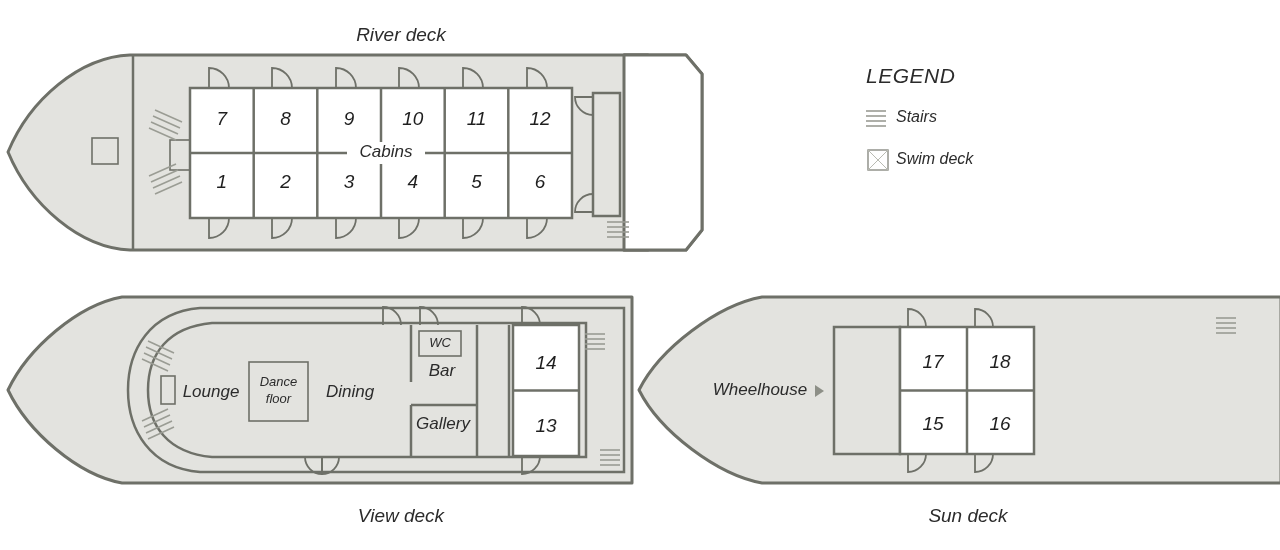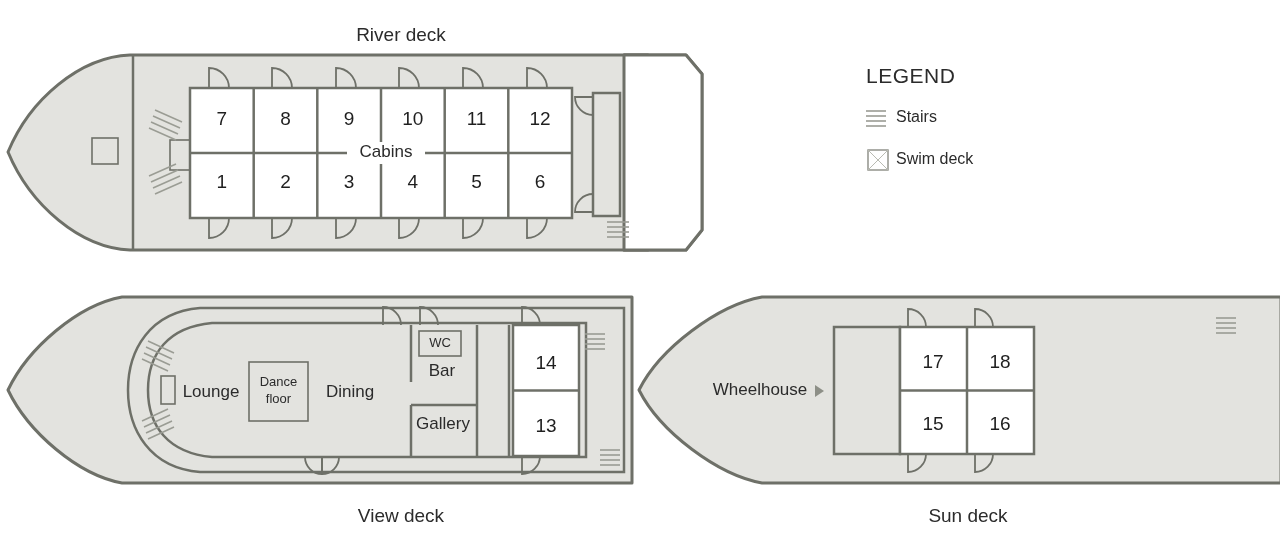--- a/index.html
+++ b/index.html
@@ -11,20 +11,21 @@
     width: 1280px;
     height: 550px;
     position: relative;
     overflow: hidden;
     font-family: "Liberation Sans", "DejaVu Sans", sans-serif;
     color: #2b2b2b;
   }
   .stage {
     position: absolute;
     inset: 0;
+    font-style: italic;
   }
   svg.plan {
     position: absolute;
     left: 0;
     top: 0;
     width: 1280px;
     height: 550px;
     display: block;
   }
   .deck-title {

